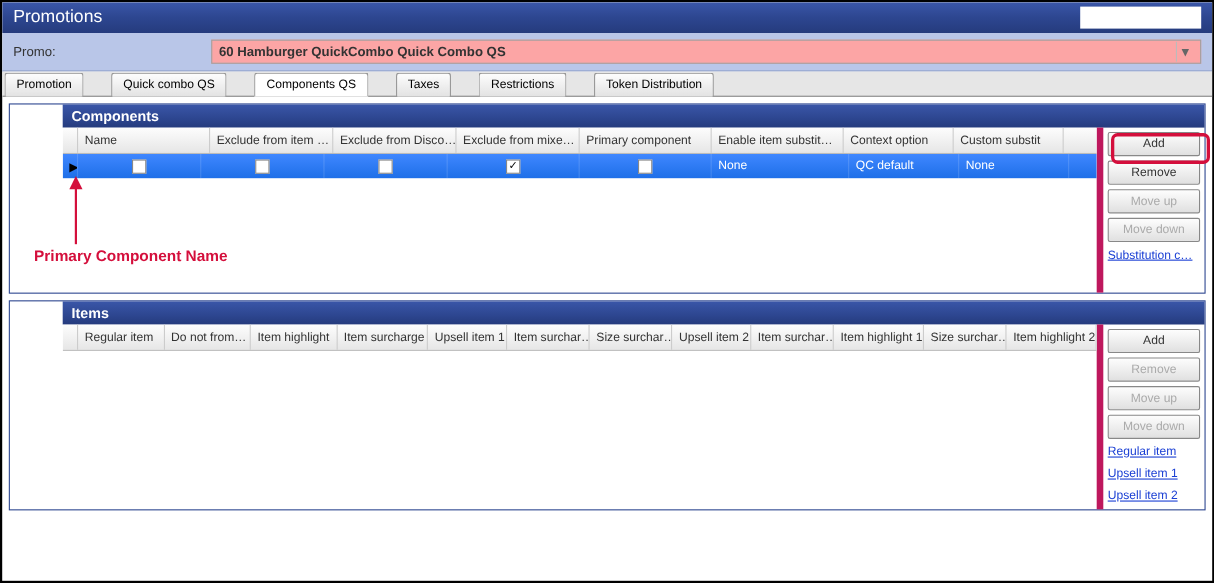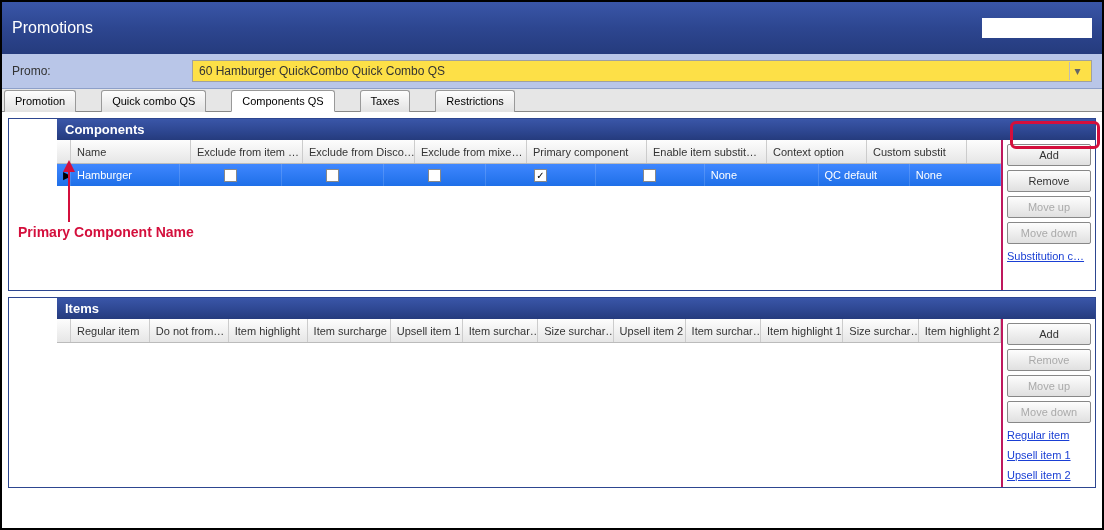--- a/index.html
+++ b/index.html
@@ -11,21 +11,21 @@
     width: 1104px;
     height: 530px;
     border: 2px solid #000;
     position: relative;
     overflow: hidden;
   }
   .title-bar {
     background: linear-gradient(to bottom, #3a56a8 0%, #2d4690 50%, #253b7d 100%);
     color: #fff;
     font-size: 16px;
-    padding: 16px 10px;
+    padding: 4px 10px;
     display: flex;
     align-items: center;
   }
   .title-bar .right-box {
     margin-left: auto;
     width: 110px;
     height: 20px;
     background: #fff;
   }
   .promo-row {
@@ -38,28 +38,29 @@
   .promo-row label {
     width: 180px;
     text-align: left;
     padding-right: 20px;
     font-size: 12px;
     color: #333;
   }
   .promo-select {
     flex: 1;
     height: 22px;
-    background: #fde047;
+    background: #fca5a5;
     border: 1px solid #a0a0a0;
     padding: 0 6px;
     display: flex;
     align-items: center;
     justify-content: space-between;
     font-size: 12px;
     color: #333;
+    font-weight: bold;
   }
   .promo-select .chev {
     width: 16px;
     height: 18px;
     border-left: 1px solid #bbb;
     text-align: center;
     line-height: 18px;
     color: #666;
   }
   .tabs {
@@ -101,21 +102,21 @@
     padding: 3px 8px;
   }
   .panel-body {
     display: flex;
     min-height: 150px;
   }
   .grid-wrap {
     flex: 1;
     overflow: hidden;
     position: relative;
-    border-right: 2px solid #be185d;
+    border-right: 6px solid #be185d;
   }
   .grid-header-row {
     display: flex;
     background: linear-gradient(to bottom,#fdfdfd,#e6e6e6);
     border-bottom: 1px solid #bbb;
     height: 24px;
     align-items: center;
   }
   .grid-cell-h {
     border-right: 1px solid #ccc;
@@ -243,40 +244,40 @@
     <span class="chev">▾</span>
   </div>
 </div>
 
 <div class="tabs">
   <div class="tab"><span>Promotion</span></div>
   <div class="tab"><span>Quick combo QS</span></div>
   <div class="tab active"><span>Components QS</span></div>
   <div class="tab"><span>Taxes</span></div>
   <div class="tab"><span>Restrictions</span></div>
+  <div class="tab"><span>Token Distribution</span></div>
 </div>
 
 <div class="panel">
   <div class="panel-header">Components</div>
   <div class="panel-body">
     <div class="grid-wrap">
       <div class="grid-header-row">
         <div class="grid-cell-h c-ind"></div>
         <div class="grid-cell-h c0">Name</div>
         <div class="grid-cell-h c1">Exclude from item …</div>
         <div class="grid-cell-h c2">Exclude from Disco…</div>
         <div class="grid-cell-h c3">Exclude from mixe…</div>
         <div class="grid-cell-h c4">Primary component</div>
         <div class="grid-cell-h c5">Enable item substit…</div>
         <div class="grid-cell-h c7">Context option</div>
         <div class="grid-cell-h c8">Custom substit</div>
       </div>
       <div class="grid-data-row selected">
         <div class="grid-cell c-ind row-indicator">▶</div>
-        <div class="grid-cell c0">Hamburger</div>
         <div class="grid-cell c1 center">
             <span class="chk"></span>
           </div>
         <div class="grid-cell c2 center">
             <span class="chk"></span>
           </div>
         <div class="grid-cell c3 center">
             <span class="chk"></span>
           </div>
         <div class="grid-cell c4 center">
@@ -331,13 +332,13 @@
     </div>
   </div>
 </div>
 
 <div class="callout-hl" style="top:119px; left:1008px; width:90px; height:28px;"></div>
 
 <div class="callout-arrow" style="top:158px; left:60px; width:14px; height:62px;">
   <div class="arrow-head" style="left:1px; top:0;"></div>
   <div class="arrow-line" style="left:6px; top:10px; height:52px;"></div>
 </div>
-<div class="callout-label" style="top:222px; left:16px;">Primary Component Name</div>
+<div class="callout-label" style="top:222px; left:29px;">Primary Component Name</div>
 
 </body></html>

